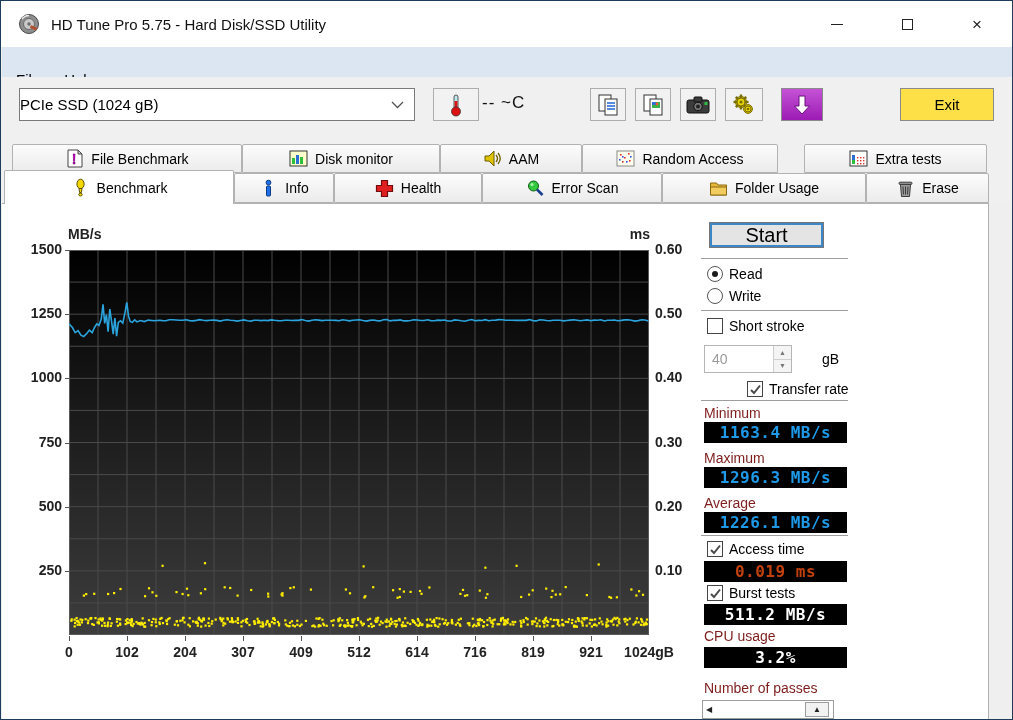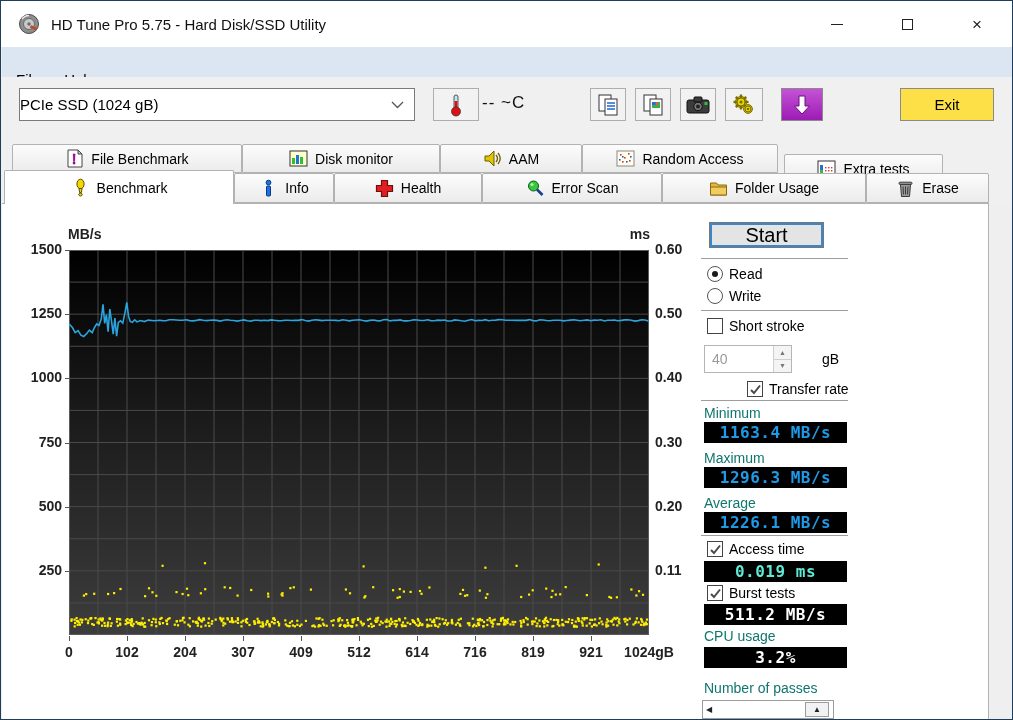--- a/index.html
+++ b/index.html
@@ -51,24 +51,24 @@
   .radio{width:16px;height:16px;border-radius:50%;border:1px solid #555;background:#fff;position:relative;flex:0 0 auto;}
   .radio.sel::after{content:"";position:absolute;left:4px;top:4px;width:6px;height:6px;border-radius:50%;background:#1a1a1a;}
   .cbox{width:16px;height:16px;border:1px solid #444;background:#fff;position:relative;flex:0 0 auto;display:flex;align-items:center;justify-content:center;}
   .cbox svg{width:13px;height:13px;}
   .spinbox{position:absolute;left:702px;top:141px;width:88px;height:28px;border:1px solid #b5b5b5;background:#fff;display:flex;}
   .spin-val{flex:1;display:flex;align-items:center;padding-left:7px;color:#9a9a9a;font-size:14px;}
   .spin-btns{width:18px;display:flex;flex-direction:column;border-left:1px solid #cfcfcf;}
   .spin-btns div{flex:1;display:flex;align-items:center;justify-content:center;font-size:7px;color:#777;background:#f4f4f4;}
   .spin-btns div:first-child{border-bottom:1px solid #cfcfcf;}
   .unit-lab{position:absolute;left:820px;top:147px;font-size:14px;}
-  .rp-lab{position:absolute;left:702px;font-size:14px;color:#0f766e;}
+  .rp-lab{position:absolute;left:702px;font-size:14px;color:#7f1d1d;}
   .vbox{position:absolute;left:702px;width:143px;height:21px;background:#000;display:flex;align-items:center;justify-content:center;
         font-family:"DejaVu Sans Mono","Liberation Mono",monospace;font-weight:700;font-size:16px;letter-spacing:0.5px;}
-  .v-blue{color:#1e9ae8;}.v-yellow{color:#5eead4;}.v-white{color:#ffffff;}
+  .v-blue{color:#1e9ae8;}.v-yellow{color:#c2410c;}.v-white{color:#ffffff;}
   .passes-ctl{position:absolute;left:700px;top:496px;width:132px;height:19px;border:1px solid #9d9d9d;background:#fff;display:flex;align-items:center;}
   .passes-ctl .larr{font-size:8px;color:#222;margin-left:3px;}
   .passes-ctl .pspin{margin-left:auto;width:24px;height:15px;border:1px solid #9d9d9d;background:#f2f2f2;display:flex;align-items:center;justify-content:center;font-size:8px;color:#222;margin-right:4px;}
 </style>
 </head>
 <body>
 
 <div class="window">
 
   <div class="titlebar">
@@ -210,21 +210,21 @@
             </g>
             <g fill="#3050e0">
               <rect x="6" y="7" width="1.6" height="1.6"></rect>
               <rect x="10" y="12" width="1.6" height="1.6"></rect>
               <rect x="14" y="7" width="1.6" height="1.6"></rect>
               <rect x="3" y="10" width="1.6" height="1.6"></rect>
             </g>
           </svg></span>
         <span>Random Access</span>
       </div>
-      <div class="tab r1" style="left: 782px; width: 159px; margin-top: 10px;">
+      <div class="tab r1" style="left: 802px; width: 183px;">
         <span class="ticon"><svg viewBox="0 0 19 19">
             <rect x="1" y="2" width="17" height="15" fill="#ffffff" stroke="#333"></rect>
             <rect x="3" y="6" width="3" height="9" fill="#2b6fd4"></rect>
             <rect x="3" y="11" width="3" height="4" fill="#2fbf3f"></rect>
             <g fill="#e03030">
               <rect x="8" y="8" width="1.4" height="1.4"></rect>
               <rect x="11" y="8" width="1.4" height="1.4"></rect>
               <rect x="14" y="8" width="1.4" height="1.4"></rect>
               <rect x="8" y="11" width="1.4" height="1.4"></rect>
               <rect x="11" y="11" width="1.4" height="1.4"></rect>
@@ -914,21 +914,21 @@
         <span style="position:absolute;left:63px;top:238.5px;width:4px;height:1px;background:#555;"></span>
         <span class="tick-lab" style="left:22px;top:293.6666666666667px;width:38px;text-align:right;">500</span>
         <span style="position:absolute;left:63px;top:302.6666666666667px;width:4px;height:1px;background:#555;"></span>
         <span class="tick-lab" style="left:22px;top:357.83333333333337px;width:38px;text-align:right;">250</span>
         <span style="position:absolute;left:63px;top:366.83333333333337px;width:4px;height:1px;background:#555;"></span>
         <span class="tick-lab" style="left:653px;top:37px;">0.60</span>
         <span class="tick-lab" style="left:653px;top:101.16666666666666px;">0.50</span>
         <span class="tick-lab" style="left:653px;top:165.33333333333331px;">0.40</span>
         <span class="tick-lab" style="left:653px;top:229.5px;">0.30</span>
         <span class="tick-lab" style="left:653px;top:293.66666666666663px;">0.20</span>
-        <span class="tick-lab" style="left:653px;top:357.8333333333333px;">0.11</span>
+        <span class="tick-lab" style="left:653px;top:357.8333333333333px;">0.10</span>
         <span class="xlab" style="left: 67px;">0</span>
         <span style="position:absolute;left:67px;top:432px;width:1px;height:5px;background:#555;"></span>
         <span class="xlab" style="left: 125px;">102</span>
         <span style="position:absolute;left:125px;top:432px;width:1px;height:5px;background:#555;"></span>
         <span class="xlab" style="left: 183px;">204</span>
         <span style="position:absolute;left:183px;top:432px;width:1px;height:5px;background:#555;"></span>
         <span class="xlab" style="left: 241px;">307</span>
         <span style="position:absolute;left:241px;top:432px;width:1px;height:5px;background:#555;"></span>
         <span class="xlab" style="left: 299px;">409</span>
         <span style="position:absolute;left:299px;top:432px;width:1px;height:5px;background:#555;"></span>

